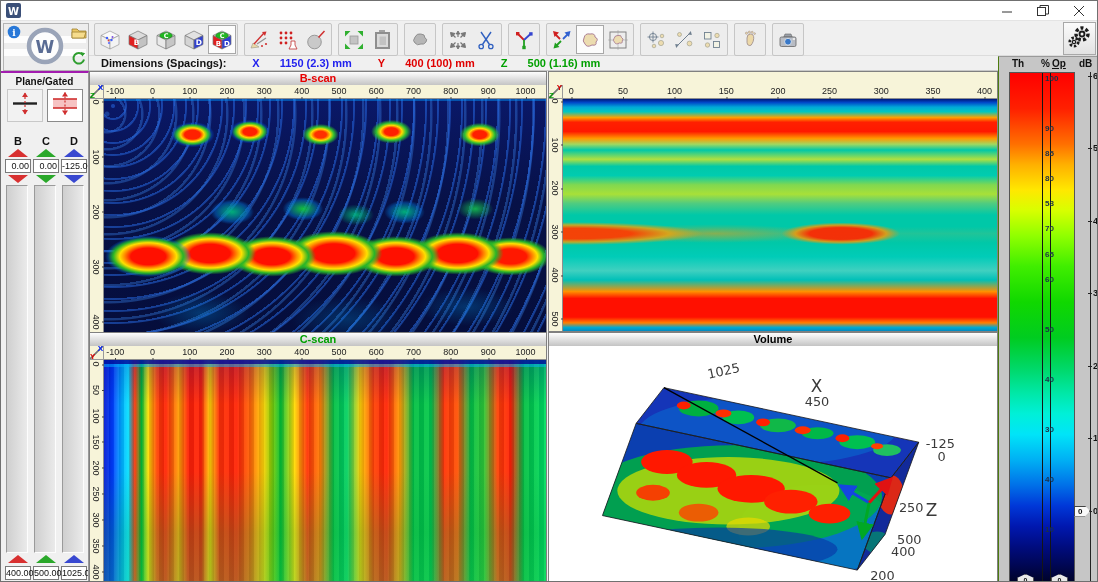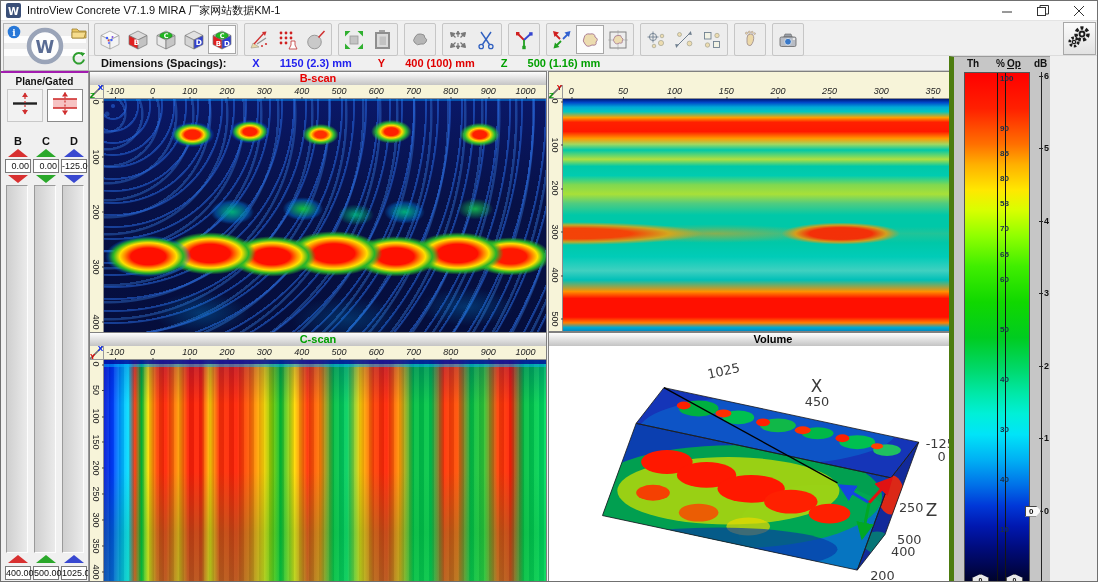--- a/index.html
+++ b/index.html
@@ -48,21 +48,21 @@
   #bscan{left:88px;top:70px;width:458px;height:326px;}
   #dscan{left:547px;top:70px;width:450px;height:261px;}
   #cscan{left:88px;top:331px;width:458px;height:251px;}
   #volume{left:547px;top:331px;width:450px;height:251px;}
   .scan-title{height:13px;line-height:13px;text-align:center;font-size:11px;font-weight:bold;background:linear-gradient(180deg,#fdfdfd,#c4c4c4);border-bottom:1px solid #8e8e8e;}
   .corner{position:absolute;left:0;top:13px;width:14px;height:14px;border-right:1px solid #999;border-bottom:1px solid #999;box-sizing:border-box;background:
     linear-gradient(to bottom right,transparent 44%,#777 47%,#777 53%,transparent 56%),#f7f4d9;}
   .corner .ch{position:absolute;top:-2px;right:0px;font-size:8px;font-weight:bold;}
   .corner .cv{position:absolute;bottom:-2px;left:0px;font-size:8px;font-weight:bold;}
   .hruler{position:absolute;left:14px;top:13px;right:0;height:14px;background:#f7f4d9;border-bottom:1px solid #8e8e8e;box-sizing:border-box;}
-  .htick{position:absolute;top:1px;transform:translateX(-50%);font-size:9px;color:#222;font-style:italic;}
+  .htick{position:absolute;top:1px;transform:translateX(-50%);font-size:9px;color:#222;}
   .htick::after{content:"";position:absolute;left:50%;bottom:-4px;width:1px;height:3px;background:#444;}
   .vruler{position:absolute;left:0;top:27px;width:14px;bottom:0;background:#f7f4d9;border-right:1px solid #8e8e8e;box-sizing:border-box;}
   .vtick{position:absolute;left:1px;transform:translateY(-50%);writing-mode:vertical-rl;font-size:9px;color:#222;}
   .vtick::after{content:"";position:absolute;top:50%;right:-4px;width:3px;height:1px;background:#444;}
   .hm{position:absolute;left:14px;top:27px;right:0;bottom:0;}
   
   .hm-b{background:
     linear-gradient(180deg, rgba(0,150,255,0.45) 0 2px, transparent 2px),
     radial-gradient(26px 15px at 20% 12%, #ff2000 0 30%, #ffd800 45%, #30c030 60%, rgba(0,90,220,.35) 75%, transparent 85%),
     radial-gradient(24px 14px at 33% 11%, #ff2000 0 28%, #ffd800 44%, #30c030 60%, rgba(0,90,220,.35) 75%, transparent 85%),
@@ -114,21 +114,21 @@
       #ff2000 22%, #ffd000 24%, #ff3000 26%,
       #ff2000 30%, #ff6000 33%, #ffd000 36%, #80cc00 38%,
       #00c030 40%, #ffe000 43%, #ff3000 46%, #ff8000 49%,
       #00c040 52%, #00d060 55%, #ffd000 58%, #ff4000 61%,
       #ff2000 64%, #ffa000 67%, #00c040 70%, #00c847 74%,
       #ff3000 77%, #ff5000 80%, #00c040 83%, #30c830 86%,
       #ff4000 89%, #ff2000 92%, #00c040 95%, #00d050 98%, #00e060 100%);}
   .vol-body{position:absolute;left:0;top:13px;right:0;bottom:0;background:#ffffff;}
   .vol-body svg{display:block;}
   
-  #colorbar{position:absolute;left:948px;top:55px;width:101px;height:527px;background:#c6c6c6;border-top:1px solid #9a9a9a;border-left:5px solid #4d7c0f;box-sizing:border-box;}
+  #colorbar{position:absolute;left:997px;top:55px;width:101px;height:527px;background:#c6c6c6;border-top:1px solid #9a9a9a;border-left:1px solid #4d7c0f;box-sizing:border-box;}
   .cb-h{position:absolute;top:1px;font-size:10px;font-weight:bold;color:#111;}
   #h-th{left:13px;} #h-pct{left:42px;} #h-op{left:53px;text-decoration:underline;} #h-db{left:80px;}
   #cb-bar{position:absolute;left:10px;top:15px;width:66px;bottom:0;border:1px solid #555;box-sizing:border-box;background:linear-gradient(180deg,
      #ff0000 0%, #ff2000 7%, #ff7000 14%, #ffb000 18%, #ffe800 23%, #d8ff00 27%,
      #90ff00 32%, #40ee00 38%, #10d800 45%, #00cc20 52%, #00d868 58%, #00e8a8 63%,
      #00f0d8 67%, #00e4f8 71%, #00b0f4 76%, #0070e8 81%, #0038d8 85%, #0018b0 89%,
      #000c80 93%, #000650 97%, #000328 100%);}
   .cb-line{position:absolute;top:0;bottom:0;width:1px;background:#151515;}
   .l1{left:32px;} .l2{left:40px;}
   .cb-tick{position:absolute;left:35px;transform:translateY(-50%);font-size:8px;font-weight:bold;color:#1b3048;}
@@ -145,21 +145,20 @@
 
 <div id="app">
 
   <div id="titlebar">
     <span class="app-icon">
       <svg width="15" height="15" viewBox="0 0 15 15">
           <rect x="0" y="0" width="15" height="15" rx="2" fill="#3a4f78"></rect>
           <text x="7.5" y="11.5" text-anchor="middle" font-size="10" font-weight="bold" fill="#fff" font-family="DejaVu Sans">W</text>
         </svg>
     </span>
-    <span id="win-title">IntroView Concrete V7.1.9   MIRA 厂家网站数据KM-1</span>
     <div id="winbtns">
       <div class="wb">
           <svg width="11" height="11">
             <line x1="0" y1="6" x2="10" y2="6" stroke="#333" stroke-width="1"></line>
           </svg>
         </div>
       <div class="wb">
           <svg width="12" height="12">
             <rect x="0.5" y="2.5" width="8" height="8" fill="none" stroke="#333"></rect>
             <path d="M3,2.5 V0.5 H11.5 V9 H9" fill="none" stroke="#333"></path>

